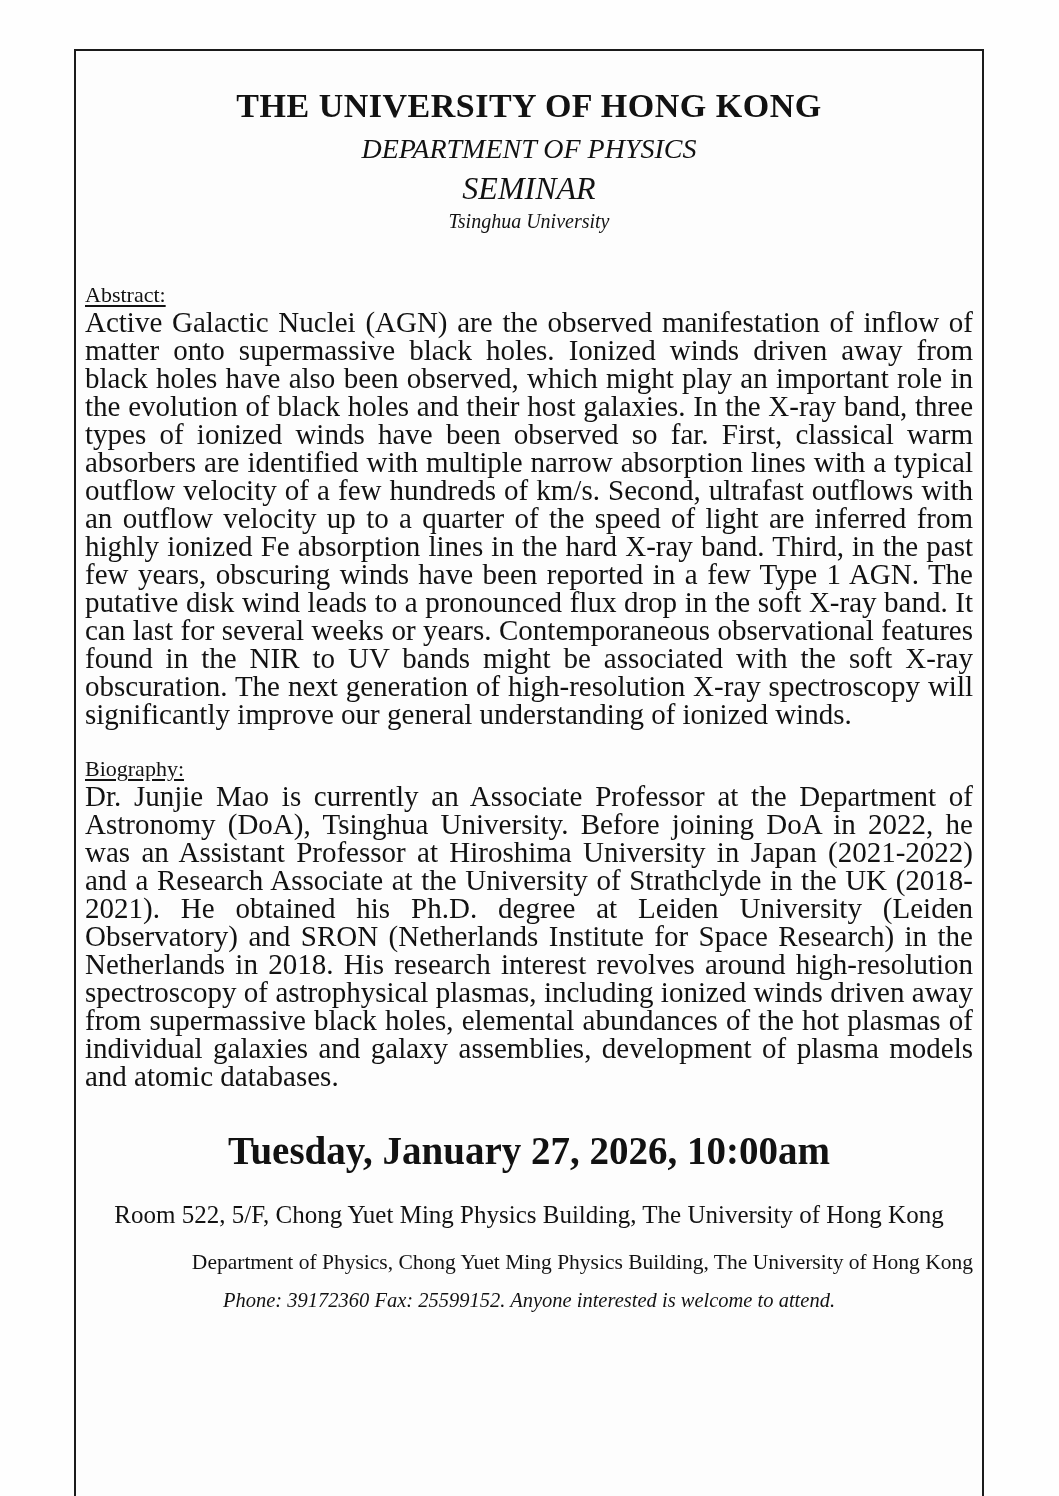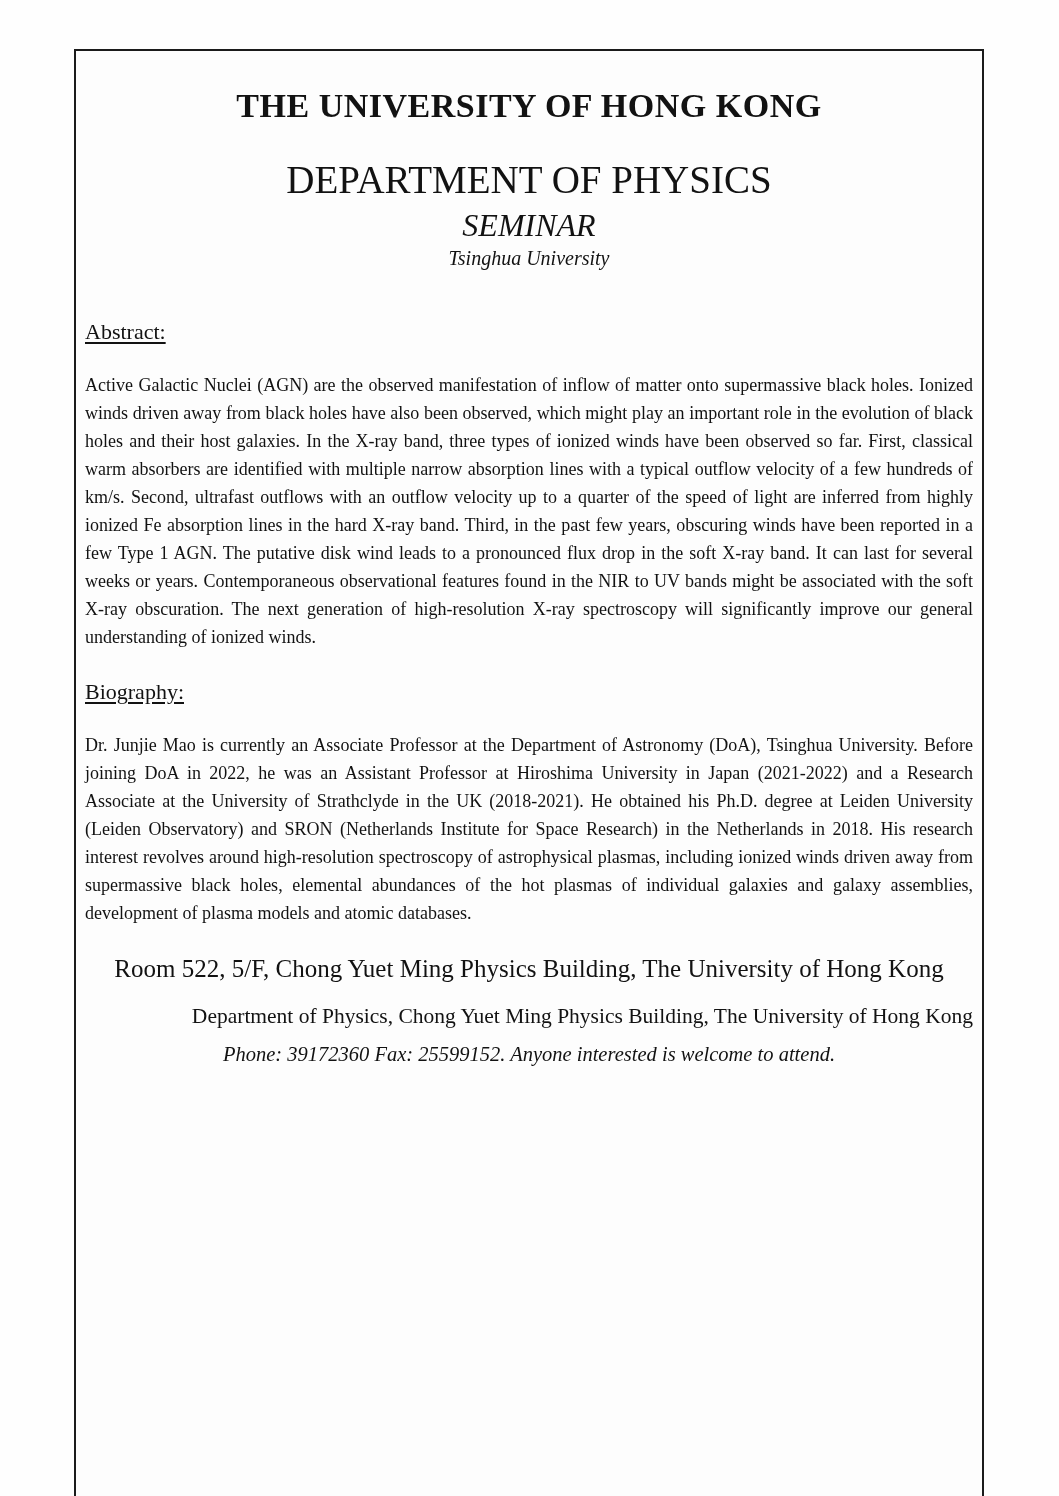--- a/index.html
+++ b/index.html
@@ -29,22 +29,23 @@
   }
   .center { text-align: center; }
 
   .university {
     margin-top: 36px;
     font-size: 34px;
     font-weight: bold;
     letter-spacing: 0.5px;
   }
   .dept {
-    margin-top: 32px;
-    font-size: 39px;
+    margin-top: 8px;
+    font-size: 28px;
+    font-style: italic;
   }
   .seminar {
     margin-top: 5px;
     font-size: 32px;
     font-style: italic;
   }
   .talk-title {
     margin: 28px auto 0 auto;
     max-width: 760px;
     font-size: 45px;
@@ -64,24 +65,23 @@
   .section-heading {
     margin-top: 49px;
     font-size: 22px;
     text-decoration: underline;
     text-underline-offset: 3px;
   }
   .section-heading.bio {
     margin-top: 28px;
   }
   .body-text {
-    font-size: 18px;
+    font-size: 29px;
     line-height: 28px;
     text-align: justify;
-    margin-top: 26px;
   }
   .datetime {
     margin-top: 38px;
     font-size: 39px;
     font-weight: bold;
   }
   .venue {
     margin-top: 28px;
     font-size: 25px;
   }
@@ -112,20 +112,21 @@
   <div class="affiliation center">Tsinghua University</div>
 
   <div class="section-heading">Abstract:</div>
 
   <div class="body-text">Active Galactic Nuclei (AGN) are the observed manifestation of inflow of matter onto supermassive black holes. Ionized winds driven away from black holes have also been observed, which might play an important role in the evolution of black holes and their host galaxies. In the X-ray band, three types of ionized winds have been observed so far. First, classical warm absorbers are identified with multiple narrow absorption lines with a typical outflow velocity of a few hundreds of km/s. Second, ultrafast outflows with an outflow velocity up to a quarter of the speed of light are inferred from highly ionized Fe absorption lines in the hard X-ray band. Third, in the past few years, obscuring winds have been reported in a few Type 1 AGN. The putative disk wind leads to a pronounced flux drop in the soft X-ray band. It can last for several weeks or years. Contemporaneous observational features found in the NIR to UV bands might be associated with the soft X-ray obscuration. The next generation of high-resolution X-ray spectroscopy will significantly improve our general understanding of ionized winds.</div>
 
   <div class="section-heading bio">Biography:</div>
 
   <div class="body-text">Dr. Junjie Mao is currently an Associate Professor at the Department of Astronomy (DoA), Tsinghua University. Before joining DoA in 2022, he was an Assistant Professor at Hiroshima University in Japan (2021-2022) and a Research Associate at the University of Strathclyde in the UK (2018-2021). He obtained his Ph.D. degree at Leiden University (Leiden Observatory) and SRON (Netherlands Institute for Space Research) in the Netherlands in 2018. His research interest revolves around high-resolution spectroscopy of astrophysical plasmas, including ionized winds driven away from supermassive black holes, elemental abundances of the hot plasmas of individual galaxies and galaxy assemblies, development of plasma models and atomic databases.</div>
 
+  <div class="datetime center">Tuesday, January 27, 2026, 10:00am</div>
 
   <div class="venue center">Room 522, 5/F, Chong Yuet Ming Physics Building, The University of Hong Kong</div>
 
   <div class="organizer center">Department of Physics, Chong Yuet Ming Physics Building, The University of Hong Kong</div>
 
   <div class="contact center">Phone: 39172360 Fax: 25599152.  Anyone interested is welcome to attend.</div>
 
 </div>
 
 </body></html>

